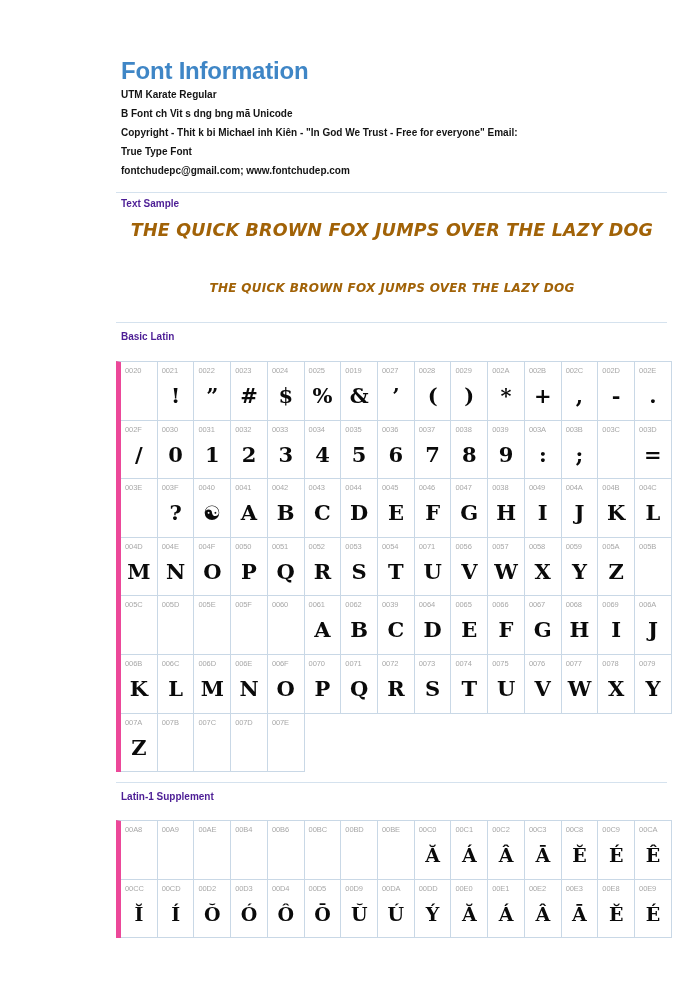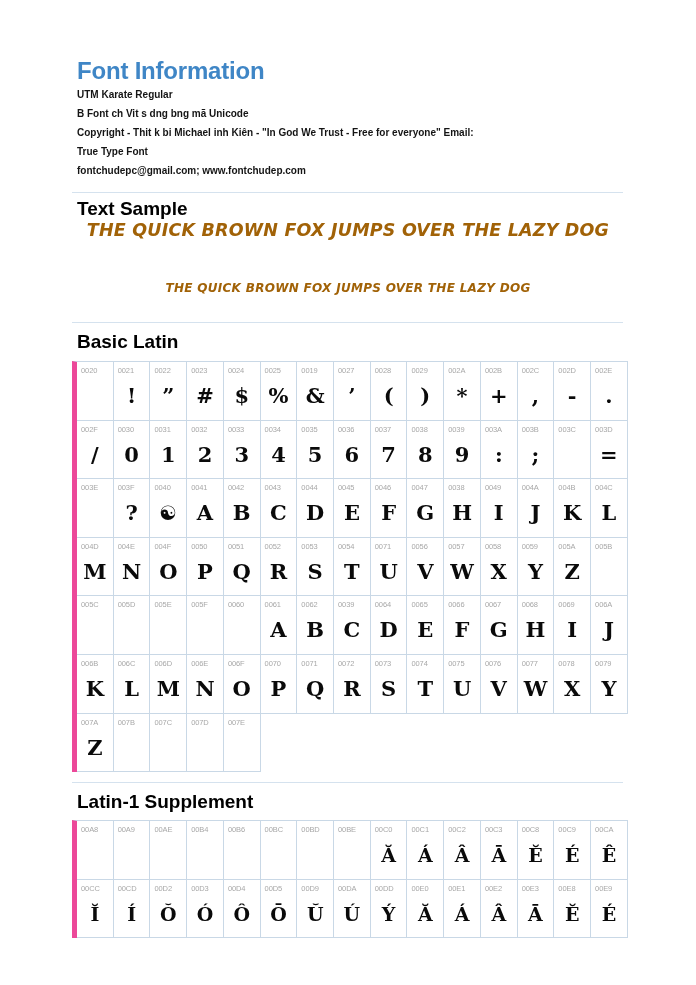--- a/index.html
+++ b/index.html
@@ -3,40 +3,40 @@
   <meta charset="utf-8">
   <style>
     * { box-sizing: border-box; margin: 0; padding: 0; }
     html, body {
       width: 696px; height: 985px;
       background: #ffffff;
       overflow: hidden;
       font-family: "Liberation Sans", sans-serif;
       color: #111;
     }
-    .page { position: relative; width: 571px; height: 985px; }
+    .page { position: relative; width: 571px; height: 985px; margin-left: 44px; }
 
     .title {
       position: absolute; left: 77px; top: 57px;
       font-size: 24px; font-weight: bold; color: #3f86c6;
       letter-spacing: -0.2px;
     }
     .info {
       position: absolute; left: 77px; top: 85px; width: 580px;
       font-size: 10px; font-weight: bold; line-height: 19px; color: #141414;
     }
     .info div { white-space: nowrap; }
 
     .divider {
       position: absolute; left: 72px; width: 551px; height: 1px;
       background: #d5e2ee;
     }
     .section-head {
       position: absolute; left: 77px;
-      font-size: 19px; font-weight: bold; color: #000000;
+      font-size: 10px; font-weight: bold; color: #4c1d95;
     }
 
     .sample {
       position: absolute; left: 0; width: 696px; text-align: center;
       font-family: "DejaVu Sans", sans-serif; font-weight: bold;
       color: #a16207; text-transform: uppercase;
       font-style: italic;
     }
     .sample.big { top: 220px; font-size: 17.5px; letter-spacing: 0.2px; transform: scaleY(1.05); }
     .sample.small { top: 281px; font-size: 12px; letter-spacing: 0.3px; }

